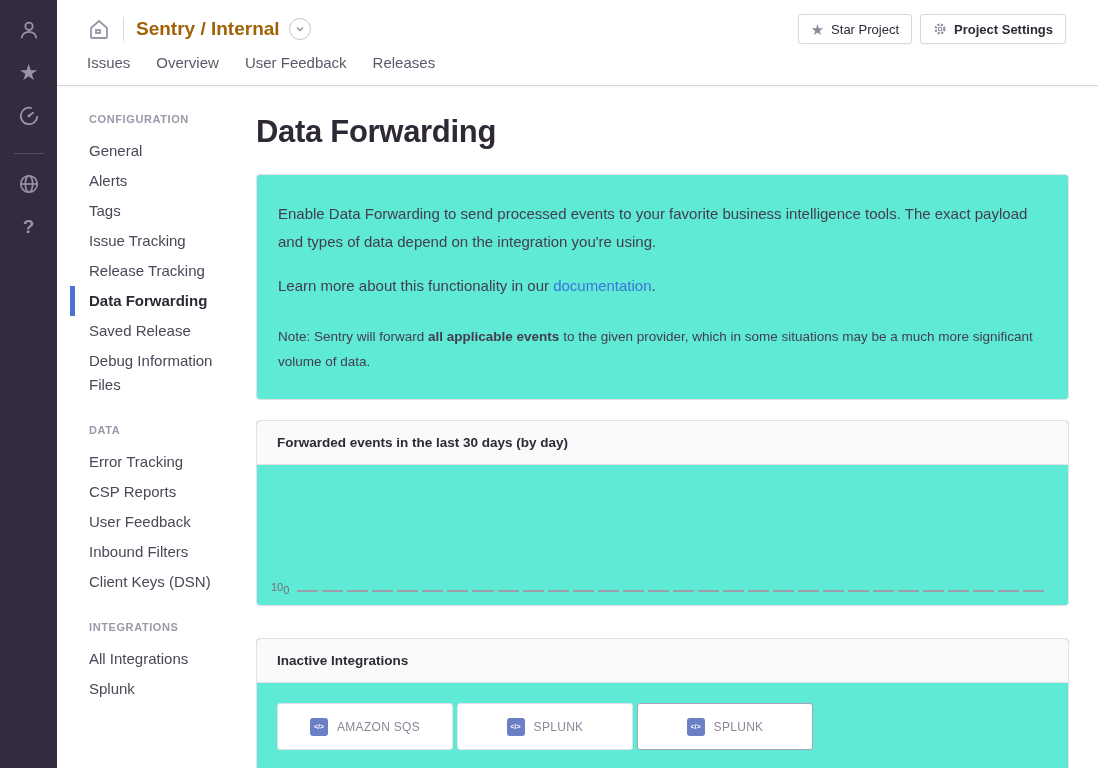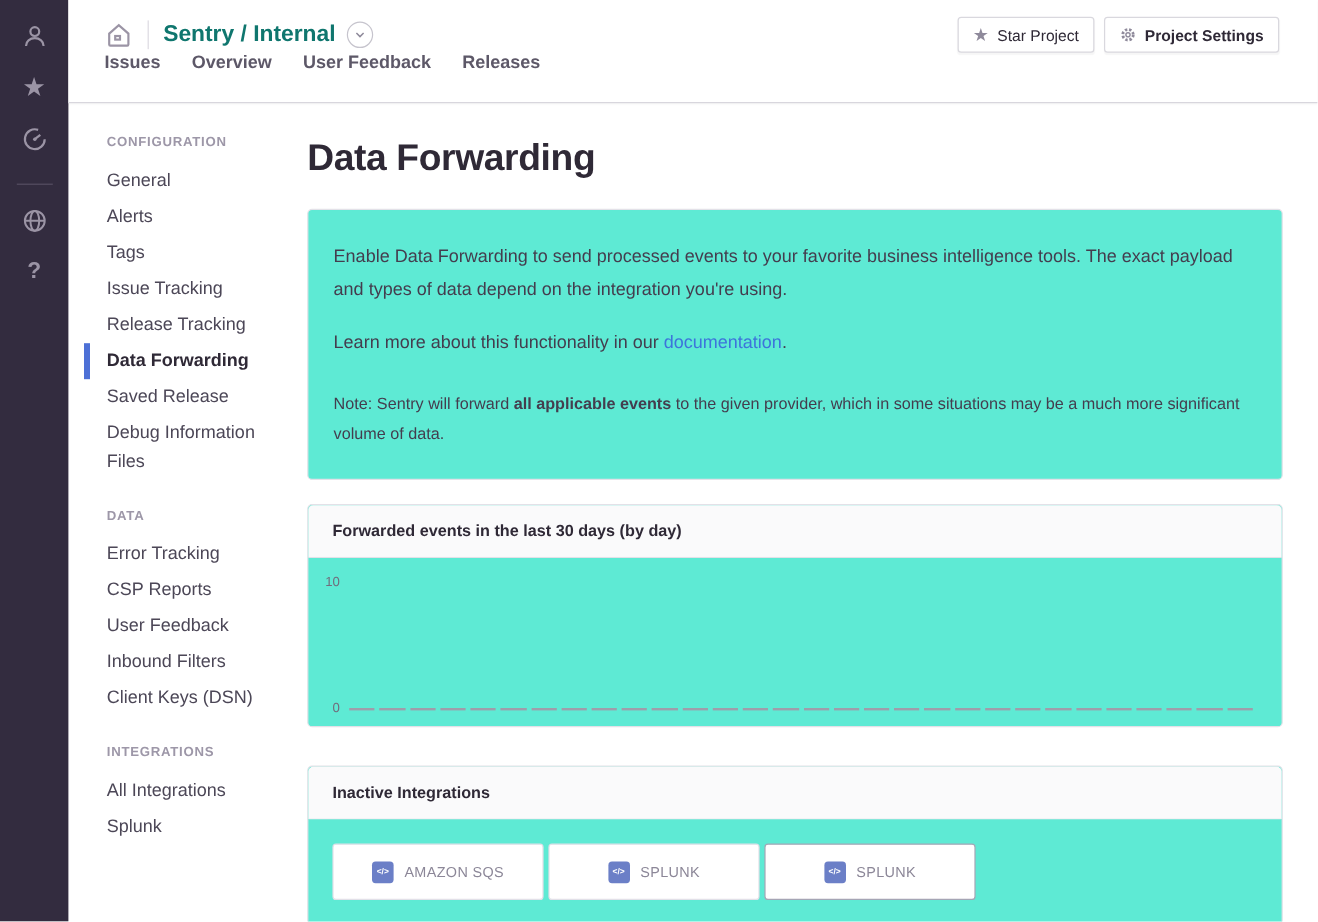--- a/index.html
+++ b/index.html
@@ -19,24 +19,24 @@
   .rail-help { font-size:19px; font-weight:bold; }
 
   .right-col { flex:1; display:flex; flex-direction:column; min-width:0; }
 
   
   .header { height:86px; background:#fff; border-bottom:1px solid #d8d6dd;
     box-shadow:0 1px 2px rgba(0,0,0,0.05); padding:14px 32px 0 30px; flex-shrink:0; }
   .header-top { display:flex; align-items:center; }
   .crumb-home { color:#9b94a5; display:flex; align-items:center; cursor:pointer; }
   .crumb-sep { width:1px; height:24px; background:#dcdae1; margin:0 12px; }
-  .crumb-title { font-size:19px; font-weight:bold; color:#0f766e; }
+  .crumb-title { font-size:19px; font-weight:bold; color:#a16207; }
   .crumb-chevron { margin-left:9px; width:22px; height:22px; border:1px solid #c6c4cd; border-radius:50%;
     display:flex; align-items:center; justify-content:center; cursor:pointer; background:#fff; }
-  .header-tabs { display:flex; gap:26px;font-weight:bold; }
+  .header-tabs { margin-top:10px; display:flex; gap:26px; }
   .nav-tab { font-size:15px; color:#5d5868; cursor:pointer; padding-bottom:8px; }
   .header-actions { margin-left:auto; display:flex; gap:8px; }
   .btn { display:flex; align-items:center; gap:7px; height:30px; padding:0 12px; background:#fff;
     border:1px solid #d9d8de; border-radius:3px; font-size:13px; color:#2f2936; cursor:pointer;
     box-shadow:0 1px 1px rgba(0,0,0,0.04); }
   .btn .btn-icon { color:#8f8a9b; display:flex; align-items:center; }
   .btn-star-glyph { font-size:15px; line-height:15px; color:#8f8a9b; }
   .btn-settings { font-weight:bold; }
 
   
@@ -57,21 +57,21 @@
   .panel-info { padding:9px 21px; }
   .panel-info p { font-size:15px; line-height:28px; color:#443d4e; margin:16px 0; }
   .panel-info p.note { font-size:13.5px; line-height:25px;margin-top:24px; }
   .panel-info a { color:#3d74db; text-decoration:none; cursor:pointer; }
 
   .panel-header { background:#fafafb; border-bottom:1px solid #e3e1e8; padding:14px 20px;
     font-size:13.5px; font-weight:bold; color:#2f2936; border-radius:4px 4px 0 0; }
 
   .chart-panel { margin-top:0; }
   .chart-body { display:flex; padding:14px 24px 12px 14px; height:140px; }
-  .y-axis { display:flex; flex-direction:column; justify-content:space-between; align-items:flex-end;
+  .y-axis { display:flex; flex-direction:row; justify-content:space-between; align-items:flex-end;
     font-size:11px; color:#716d7c; padding-right:8px; min-width:16px; }
   .y-axis .tick-bottom { transform:translateY(3px); }
   .bars { flex:1; display:flex; align-items:flex-end; gap:4px; padding-bottom:1px; }
   .chart-bar { flex:1; min-height:2px; background:#9f9daa; }
 
   .integrations-panel { margin-top:32px; }
   .integrations-body { padding:20px; display:flex; gap:4px; }
   .integration-card { width:176px; height:47px; border:1px solid #e2e0e8; border-radius:3px;
     display:flex; align-items:center; justify-content:center; gap:9px; cursor:pointer; background:#fff; }
   .integration-card.highlighted { border-color:#a6a5b5; }

